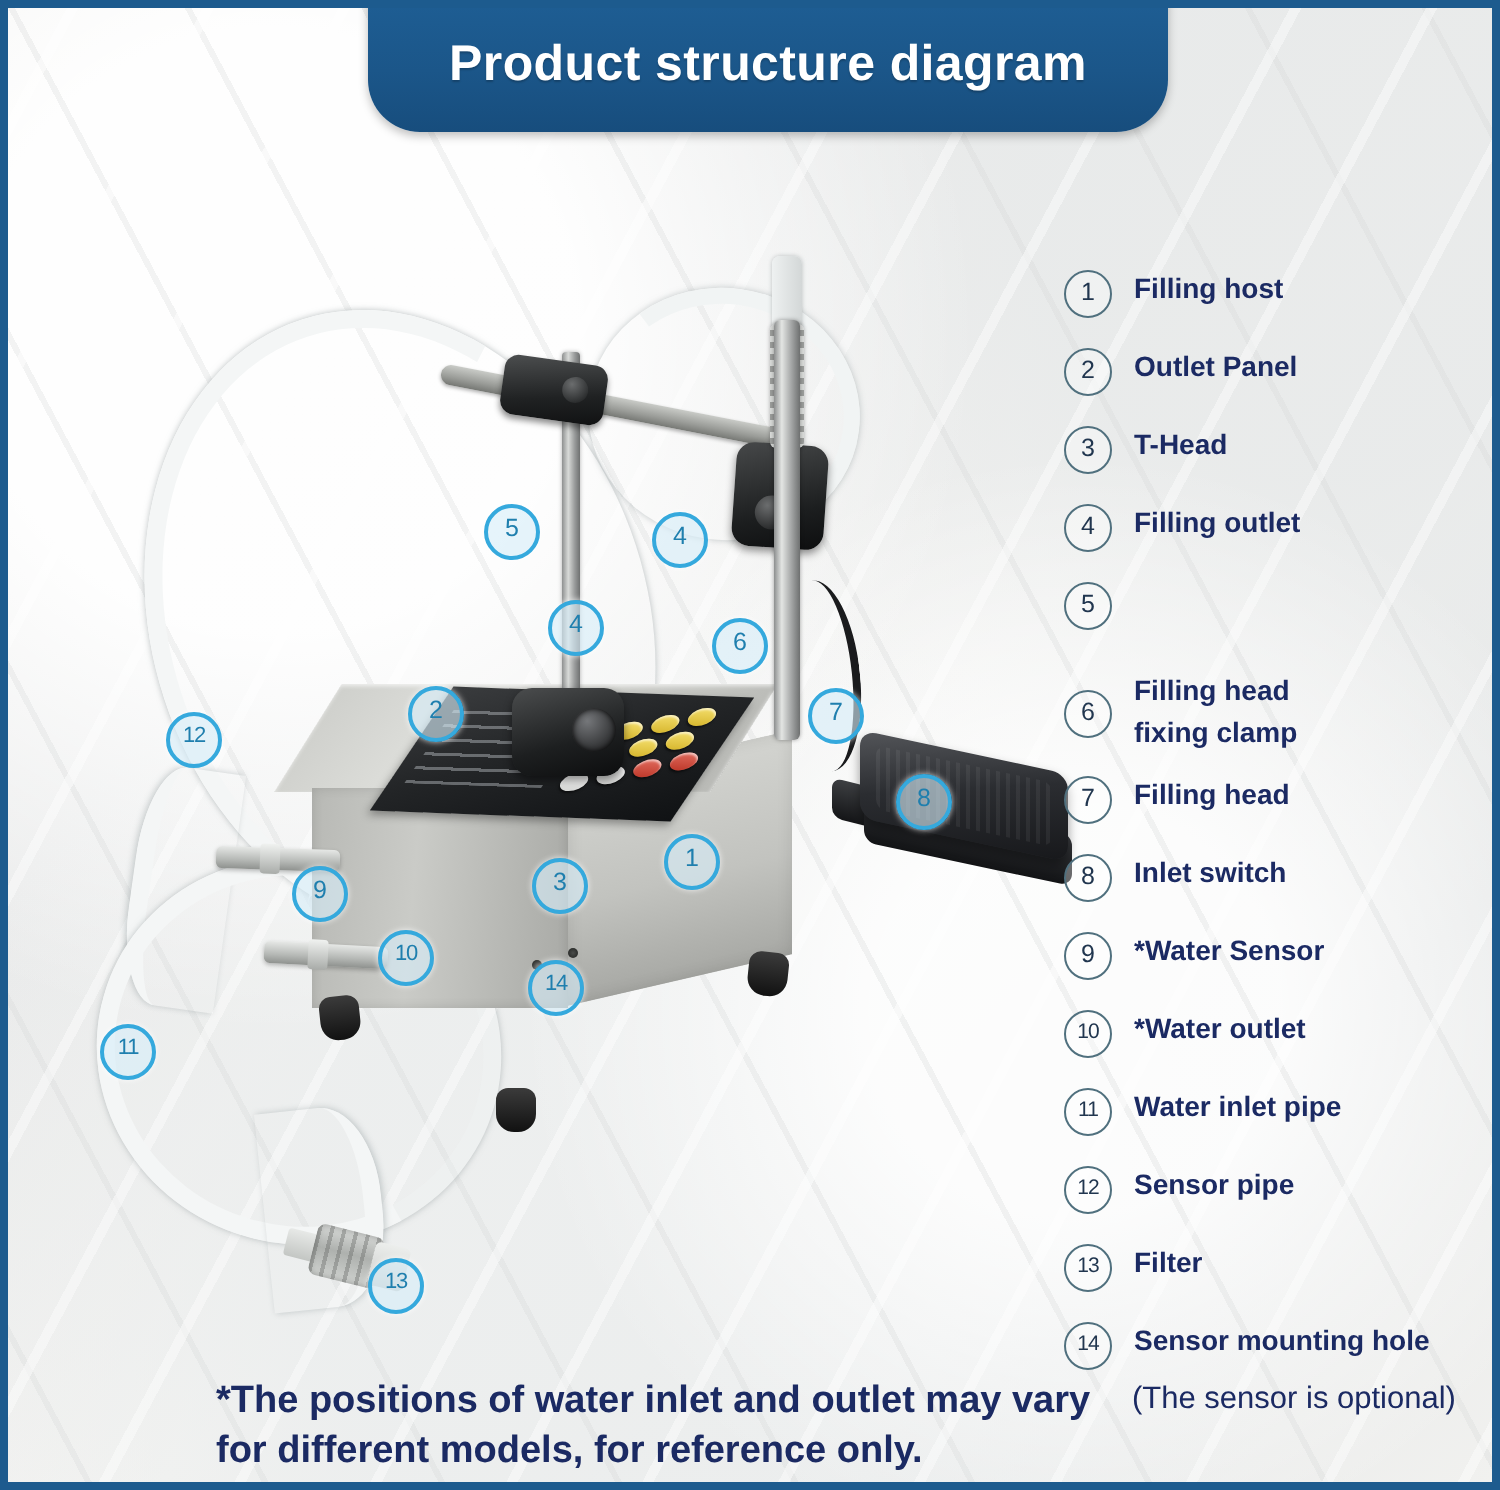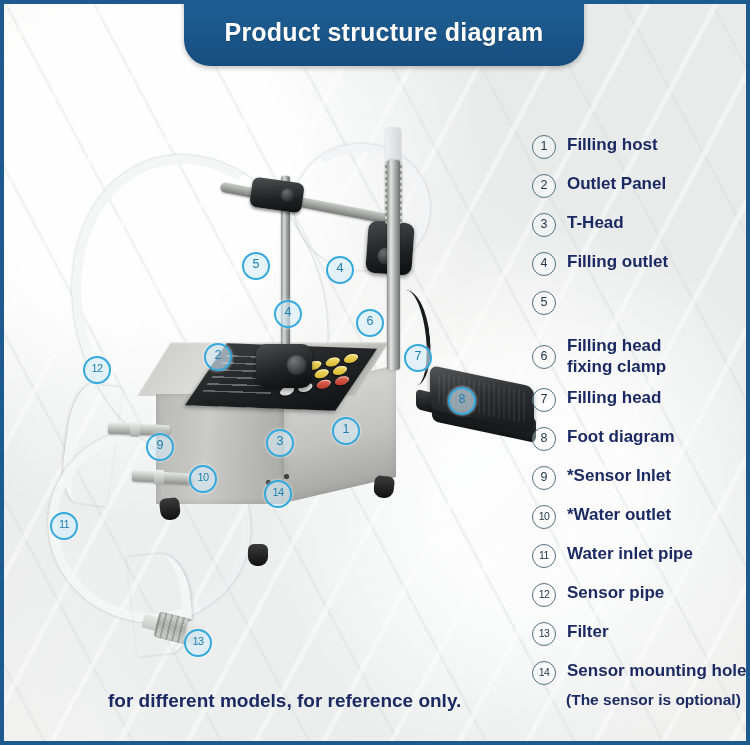--- a/index.html
+++ b/index.html
@@ -53,25 +53,25 @@
   .leg-num{
     flex:0 0 auto;width:22px;height:22px;border-radius:50%;
     border:1.4px solid #50707e;color:#21364f;
     font-size:12.5px;line-height:20px;text-align:center;
     margin-top:3px;margin-right:11px;
     background:rgba(255,255,255,.35);
     font-family:"Liberation Sans",sans-serif;
   }
   .leg-num.two{font-size:10.5px;letter-spacing:-.5px;}
   .leg-txt{
-    color:#1b2a63;font-size:17px;font-weight:bold;line-height:21px;
+    color:#1b2a63;font-size:14px;font-weight:bold;line-height:21px;
     padding-top:2px;white-space:pre-line;
   }
   .leg-sub{
-    color:#1b2a63;font-size:15.5px;font-weight:bold;
+    color:#1b2a63;font-size:15.5px;font-weight:normal;
     margin:-6px 0 0 34px;
   }
 
   
   #footnote{
     position:absolute;left:104px;top:684px;width:540px;
     color:#1b2a63;font-size:19px;font-weight:bold;line-height:25px;
     z-index:5;
   }
 
@@ -411,25 +411,25 @@
         <div class="leg-num">6</div>
         <div class="leg-txt">Filling head
 fixing clamp</div>
       </div>
       <div class="leg-row">
         <div class="leg-num">7</div>
         <div class="leg-txt">Filling head</div>
       </div>
       <div class="leg-row">
         <div class="leg-num">8</div>
-        <div class="leg-txt">Foot diagram</div>
+        <div class="leg-txt">Inlet switch</div>
       </div>
       <div class="leg-row">
         <div class="leg-num">9</div>
-        <div class="leg-txt">*Sensor Inlet</div>
+        <div class="leg-txt">*Water Sensor</div>
       </div>
       <div class="leg-row">
         <div class="leg-num two">10</div>
         <div class="leg-txt">*Water outlet</div>
       </div>
       <div class="leg-row">
         <div class="leg-num two">11</div>
         <div class="leg-txt">Water inlet pipe</div>
       </div>
       <div class="leg-row">
@@ -441,20 +441,21 @@
         <div class="leg-txt">Filter</div>
       </div>
       <div class="leg-row">
         <div class="leg-num two">14</div>
         <div class="leg-txt">Sensor mounting hole</div>
       </div>
       <div class="leg-sub">(The sensor is optional)</div>
     </div>
 
   <div id="footnote">
+    <div>*The positions of water inlet and outlet may vary</div>
     <div>for different models, for reference only.</div>
   </div>
 
 <div class="callout" style="left: 328px; top: 413px;">1</div>
     <div class="callout" style="left: 200px; top: 339px;">2</div>
     <div class="callout" style="left: 262px; top: 425px;">3</div>
     <div class="callout" style="left: 322px; top: 252px;">4</div>
     <div class="callout" style="left: 270px; top: 296px;">4</div>
     <div class="callout" style="left: 238px; top: 248px;">5</div>
     <div class="callout" style="left: 352px; top: 305px;">6</div>

